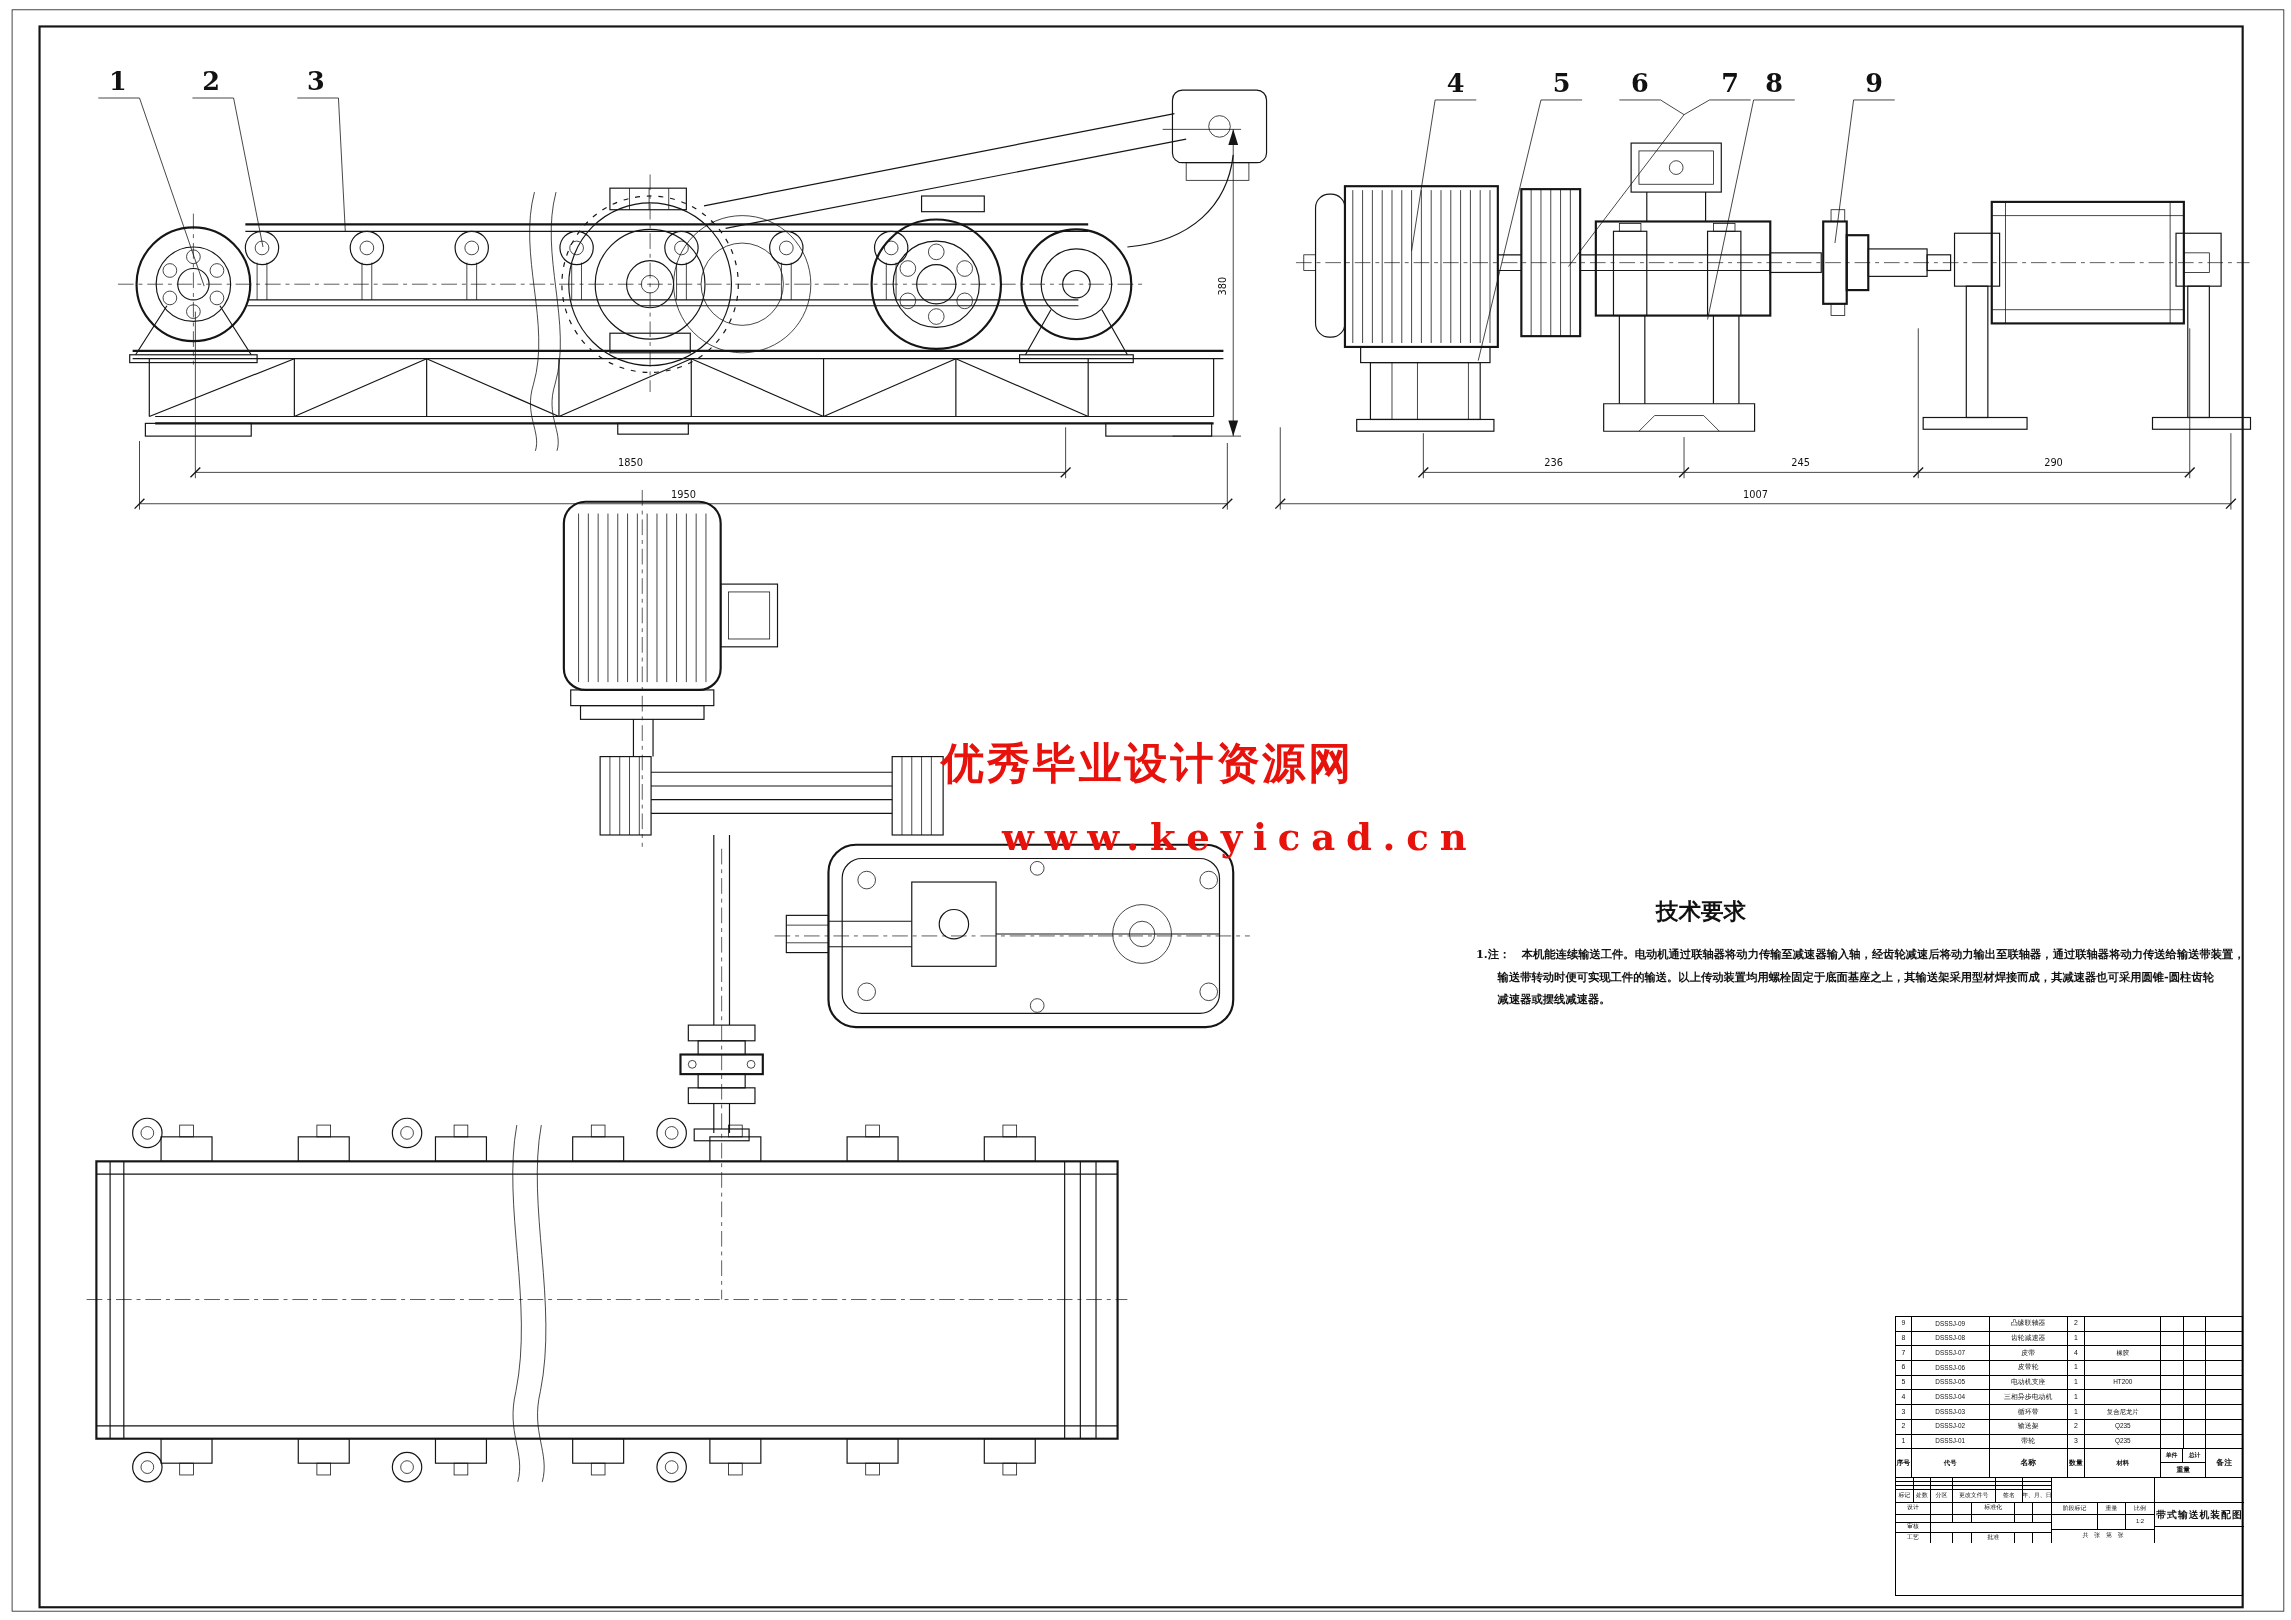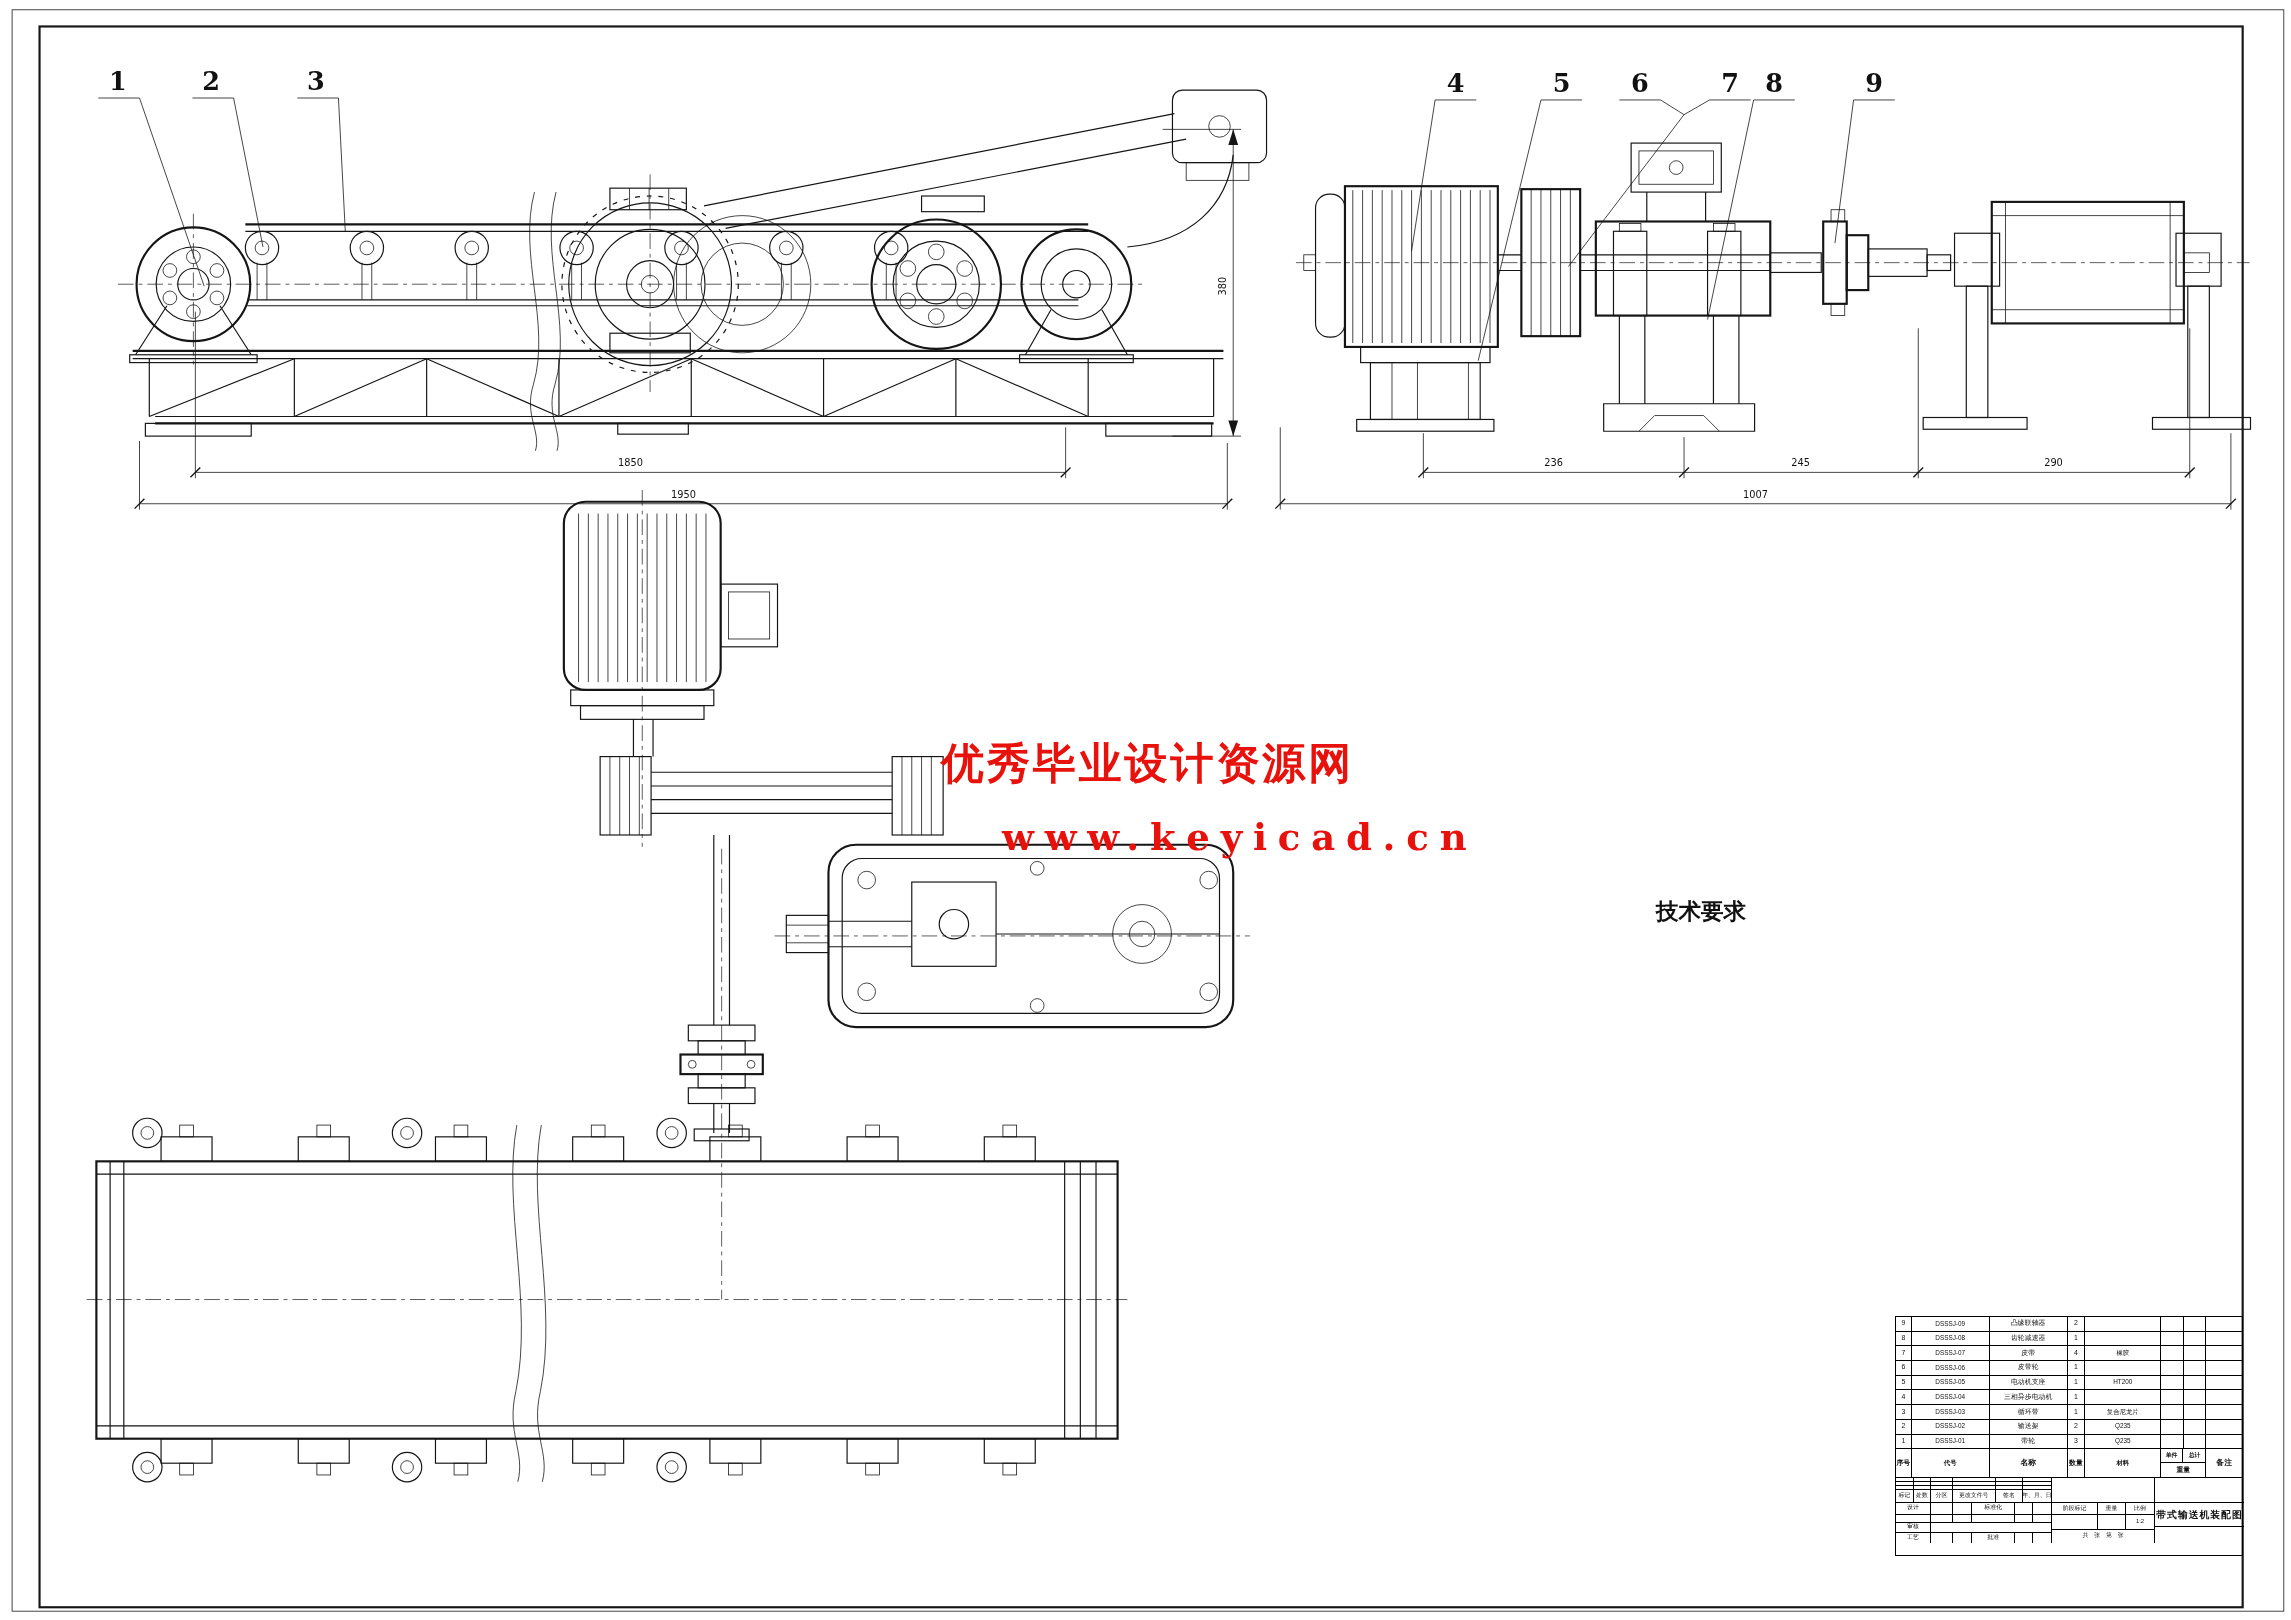--- a/index.html
+++ b/index.html
@@ -20,21 +20,21 @@
        font-size:43px;letter-spacing:2.9px;color:#e8120c;z-index:3;white-space:nowrap;}
   #wm2{left:1002px;top:815px;font-family:"DejaVu Serif",serif;font-weight:bold;
        font-size:37px;letter-spacing:10.8px;color:#e8120c;z-index:3;white-space:nowrap;}
   
   #tr-title{left:1656px;top:896px;width:274px;text-align:left;font-family:"DejaVu Serif",serif;
             font-weight:bold;font-size:22.5px;}
   #tr-notes{left:1476px;top:943px;width:765px;font-family:"DejaVu Serif",serif;font-weight:bold;
             font-size:11.3px;line-height:22.5px;white-space:nowrap;}
   #tr-notes .ind{padding-left:21.6px;}
   
-  #tb{left:1895px;top:1316px;width:348px;height:240px;border:1.8px solid #000;box-sizing:border-box;
+  #tb{left:1895px;top:1316px;width:348px;height:280px;border:1.8px solid #000;box-sizing:border-box;
       font-size:6.9px;line-height:1;background:transparent;}
   .pl-row{display:flex;height:14.7px;border-bottom:1px solid #000;box-sizing:border-box;}
   .pl-row>div{border-right:1px solid #000;box-sizing:border-box;display:flex;align-items:center;
       justify-content:center;overflow:hidden;white-space:nowrap;}
   .pl-row>div:last-child{border-right:none;}
   .c-no{width:15.7px;}.c-code{width:78px;font-size:6.4px;}.c-name{width:78px;}
   .c-qty{width:17.6px;}.c-mat{width:76px;font-size:6.4px;}.c-w1{width:22.5px;}.c-w2{width:22.5px;}
   .c-rem{width:36px;flex:1;}
   .pl-head{height:29px;font-size:7.8px;font-weight:bold;}
   .pl-head .c-no,.pl-head .c-qty{white-space:normal;text-align:center;font-size:6.9px;}
@@ -393,20 +393,25 @@
     <line class="dimtick" x1="1301" y1="519" x2="1311" y2="509"></line>
     <line class="dimtick" x1="2271" y1="519" x2="2281" y2="509"></line>
     <text x="1791" y="508" class="dimt">1007</text>
   </g>
 </svg>
 
 <div id="wm2" class="overlay">www.keyicad.cn</div>
 <div id="wm1" class="overlay">优秀毕业设计资源网</div>
 
 <div id="tr-title" class="overlay">技术要求</div>
+<div id="tr-notes" class="overlay">
+  <div><span>1.注：</span>　<span>本机能连续输送工件。电动机通过联轴器将动力传输至减速器输入轴，经齿轮减速后将动力输出至联轴器，通过联轴器将动力传送给输送带装置，</span></div>
+  <div class="ind">输送带转动时便可实现工件的输送。以上传动装置均用螺栓固定于底面基座之上，其输送架采用型材焊接而成，其减速器也可采用圆锥-圆柱齿轮</div>
+  <div class="ind">减速器或摆线减速器。</div>
+</div>
 
 <div id="tb" class="overlay">
   <div>
     <div class="pl-row">
       <div class="c-no">9</div>
           <div class="c-code">DSSSJ-09</div>
           <div class="c-name">凸缘联轴器</div>
           <div class="c-qty">2</div>
           <div class="c-mat"></div>
           <div class="c-w1"></div>

